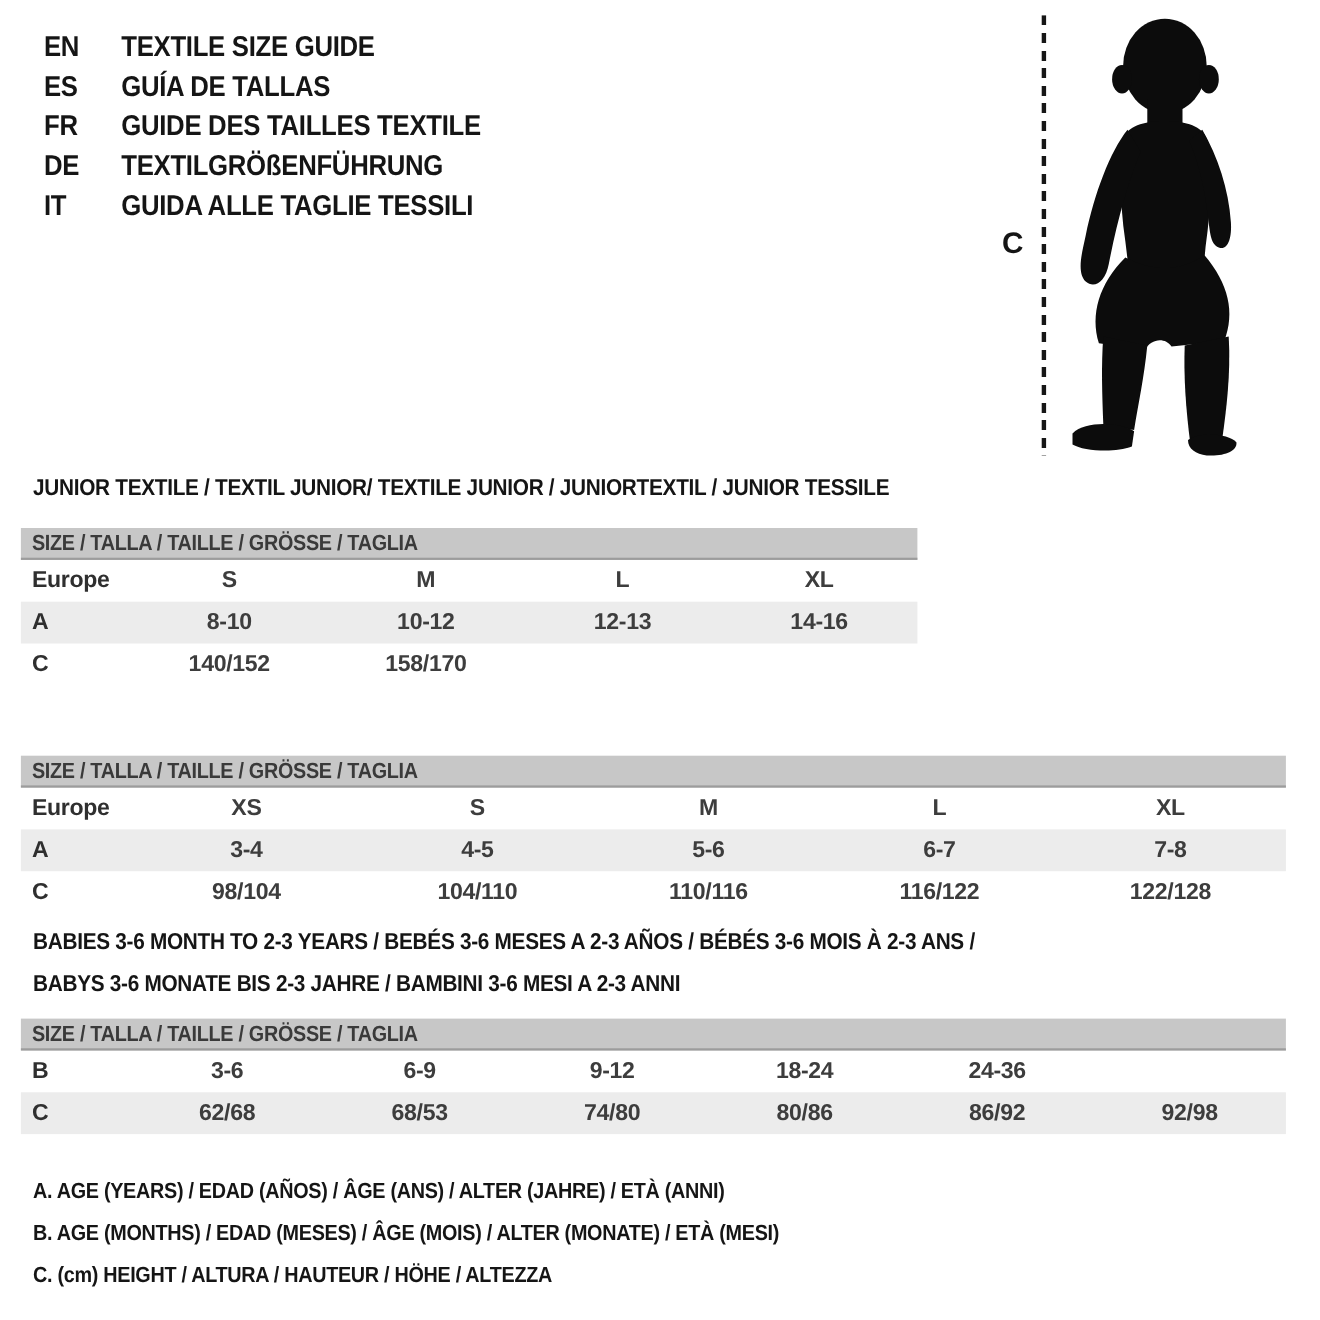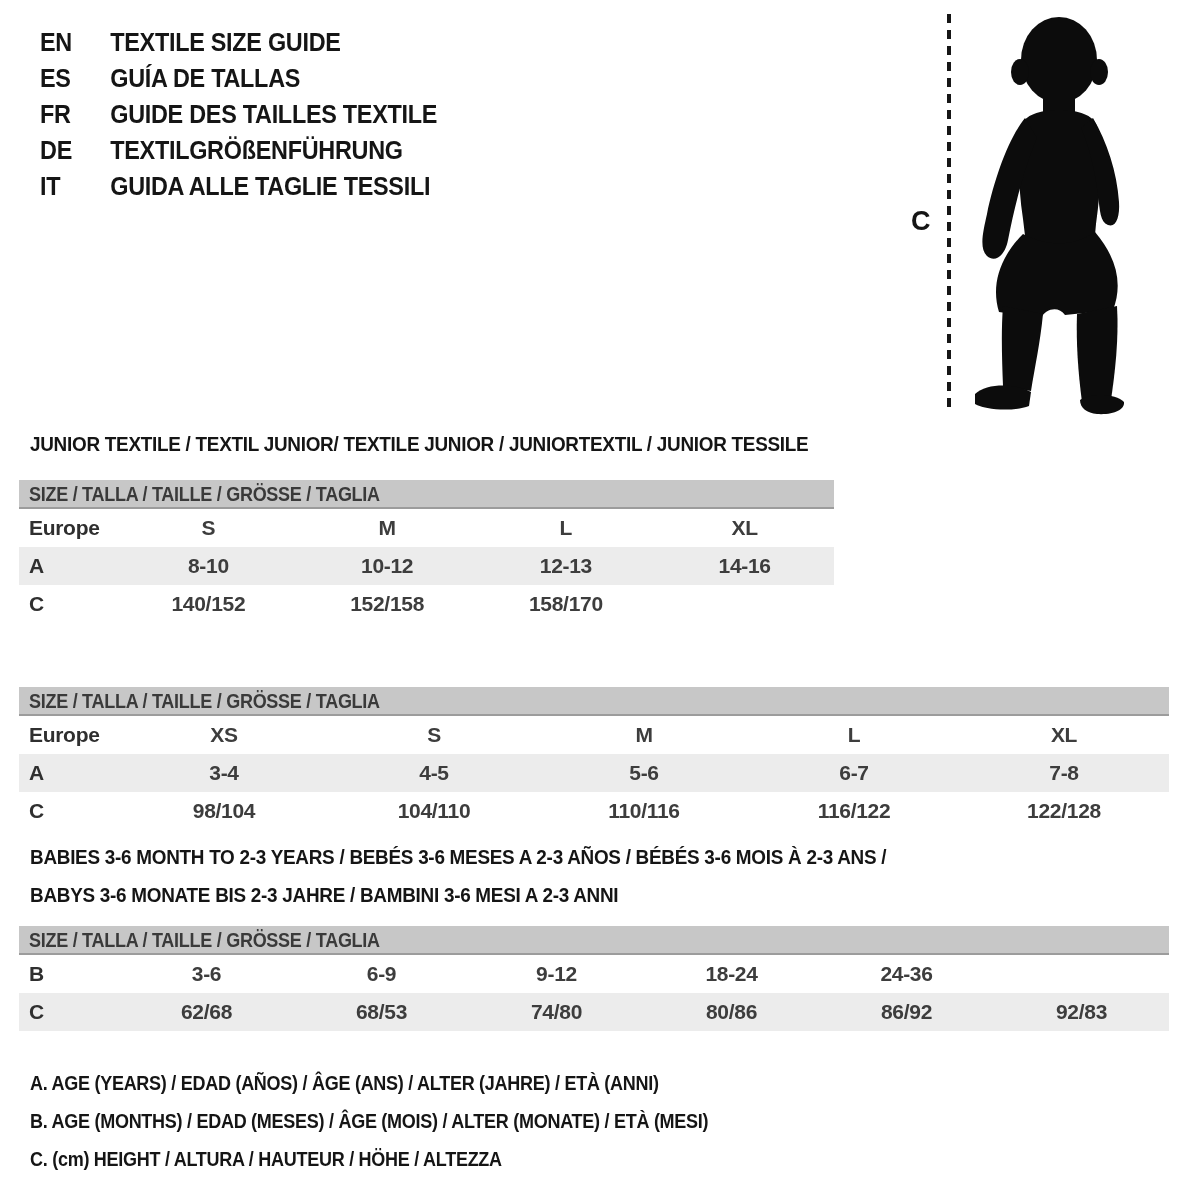--- a/index.html
+++ b/index.html
@@ -110,21 +110,20 @@
     <div class="trow row-alt">
       <span class="lbl">A</span>
       <span class="val">8-10</span>
       <span class="val">10-12</span>
       <span class="val">12-13</span>
       <span class="val">14-16</span>
     </div>
     <div class="trow">
       <span class="lbl">C</span>
       <span class="val">140/152</span>
-      <span class="val">152/158</span>
       <span class="val">158/170</span>
     </div>
   </div>
 
   <div class="size-table children-table">
     <div class="size-header"><span class="cxi">SIZE / TALLA / TAILLE / GRÖSSE / TAGLIA</span></div>
     <div class="trow">
       <span class="lbl">Europe</span>
       <span class="val">XS</span>
       <span class="val">S</span>
@@ -164,21 +163,21 @@
       <span class="val">18-24</span>
       <span class="val">24-36</span>
     </div>
     <div class="trow row-alt">
       <span class="lbl">C</span>
       <span class="val">62/68</span>
       <span class="val">68/53</span>
       <span class="val">74/80</span>
       <span class="val">80/86</span>
       <span class="val">86/92</span>
-      <span class="val">92/83</span>
+      <span class="val">92/98</span>
     </div>
   </div>
 
   <div class="legend cx">
     <div>A. AGE (YEARS) / EDAD (AÑOS) / ÂGE (ANS) / ALTER (JAHRE) / ETÀ (ANNI)</div>
     <div>B. AGE (MONTHS) / EDAD (MESES) / ÂGE (MOIS) / ALTER (MONATE) / ETÀ (MESI)</div>
     <div>C. (cm) HEIGHT / ALTURA / HAUTEUR / HÖHE / ALTEZZA</div>
   </div>
 
 </div>

